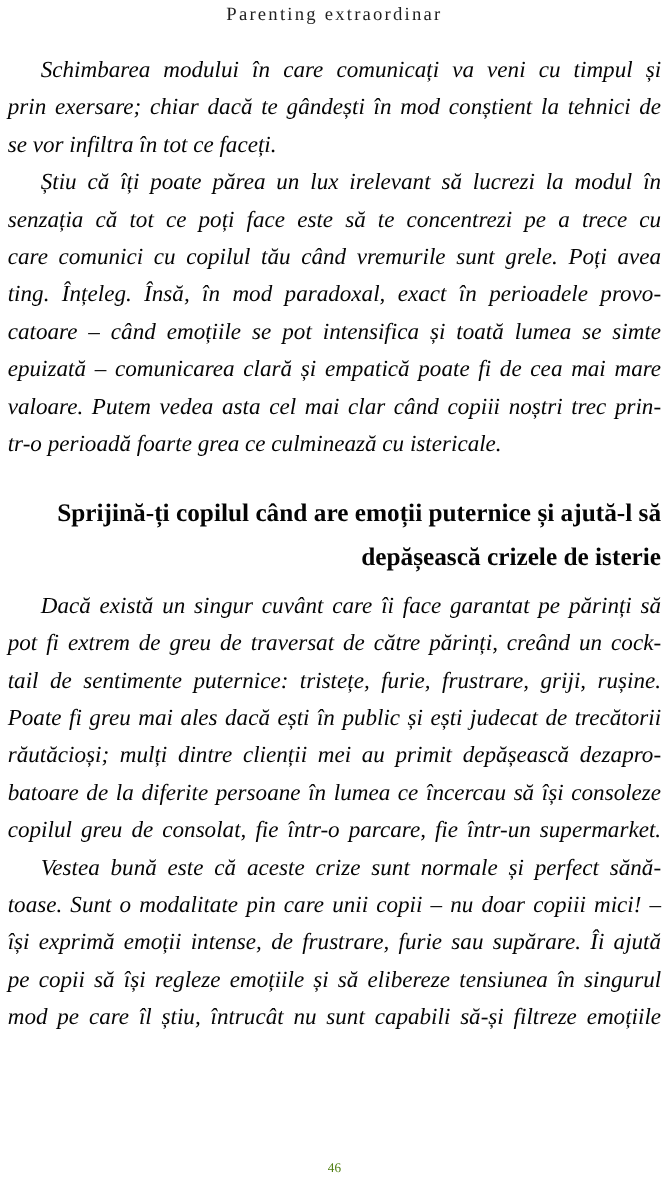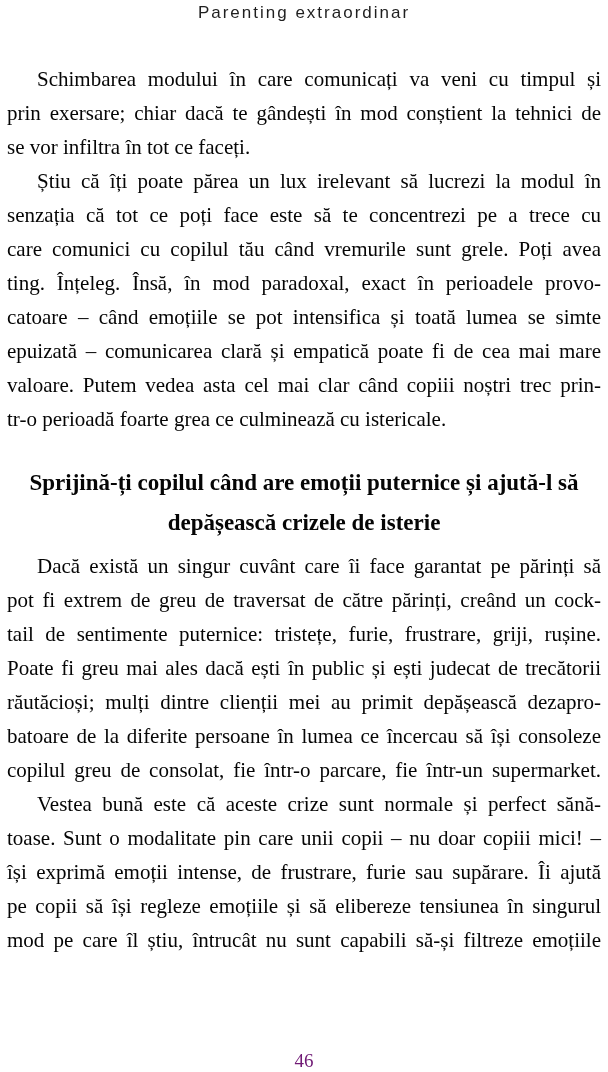--- a/index.html
+++ b/index.html
@@ -12,61 +12,62 @@
     width: 608px;
     height: 1072px;
     box-sizing: border-box;
     padding: 2px 7px 0 7px;
     background: #ffffff;
     color: #050505;
     font-family: "Liberation Serif", "DejaVu Serif", serif;
     overflow: hidden;
   }
   .running-head {
-    font-family: Liberation Sans, sans-serif;
+    font-family: Liberation Serif, serif;
     font-size: 17px;
     line-height: 22px;
     letter-spacing: 2px;
     text-align: center;
     color: #1f1f1f;
-    margin-bottom: 38px;
+    margin-bottom: 22px;
   }
   .para {
     font-size: 21px;
     line-height: 34px;
   }
   .para .line {
     text-align: justify;
     text-align-last: justify;
+    font-style: italic;
   }
   .para .line.first {
     text-indent: 30px;
   }
   .para .line.last {
     text-align-last: left;
   }
   .heading {
     font-size: 23px;
     line-height: 40px;
     font-weight: bold;
     margin: 27px 0 6px 0;
   }
   .heading .line {
-    text-align: center;
+    text-align: right;
   }
   .page-number {
     position: absolute;
     left: 0;
     right: 0;
     bottom: 0;
     height: 22px;
     line-height: 22px;
     text-align: center;
-    font-size: 19px;
-    color: #701a75;
+    font-size: 12px;
+    color: #4d7c0f;
   }
 </style>
 </head>
 <body>
 
 <div class="page">
   <header class="running-head">Parenting extraordinar</header>
 
   <main id="page-body">
       <div class="para">

